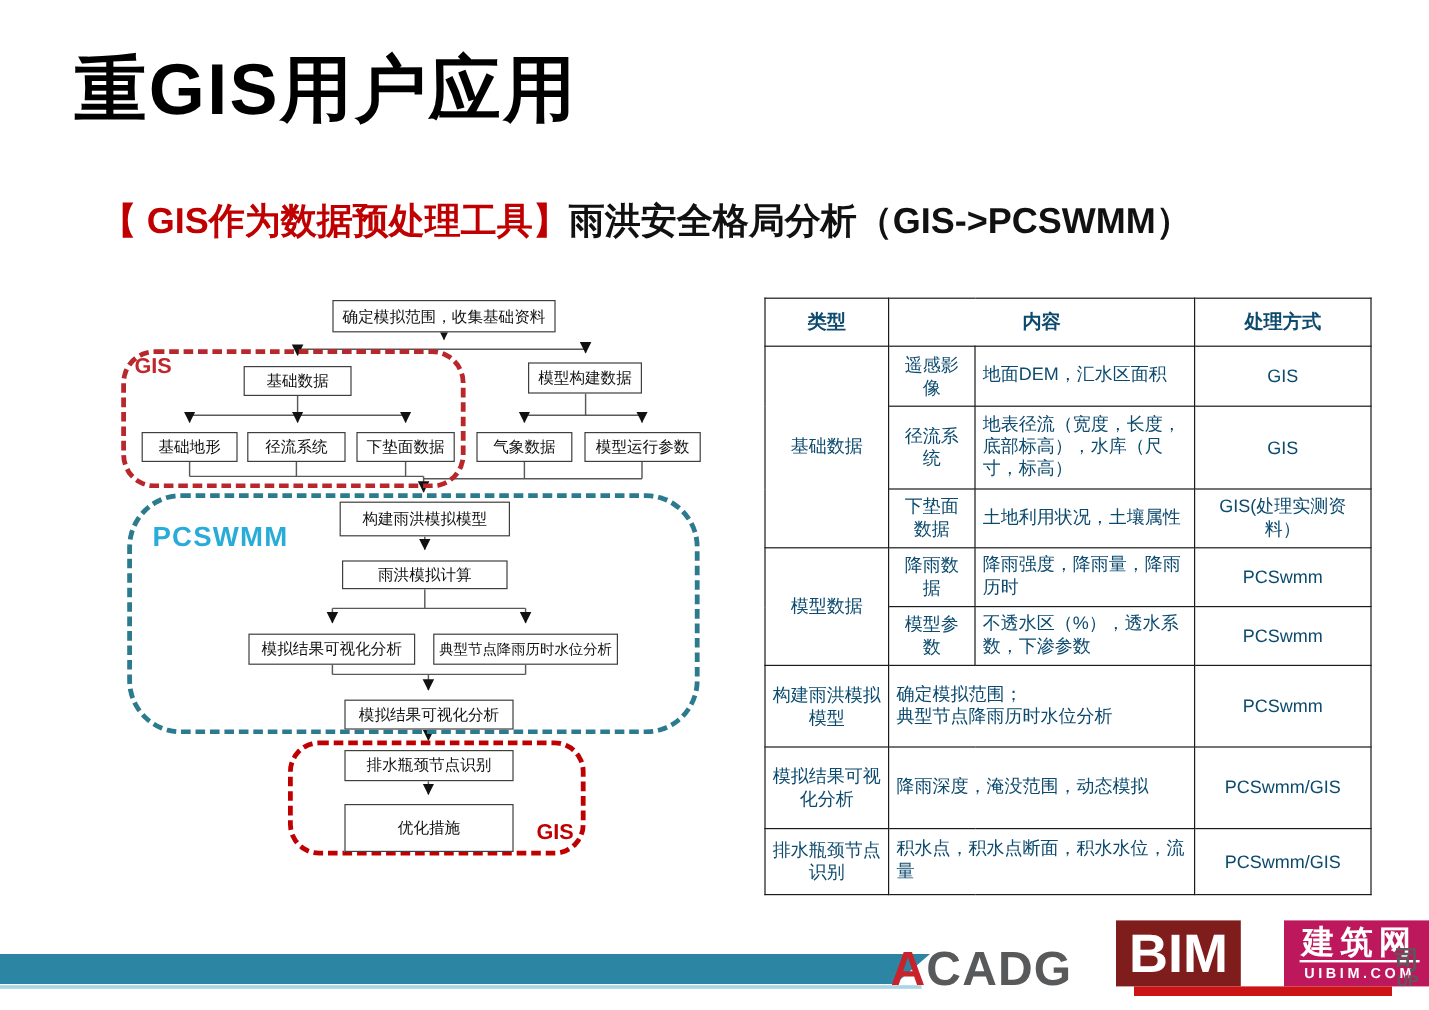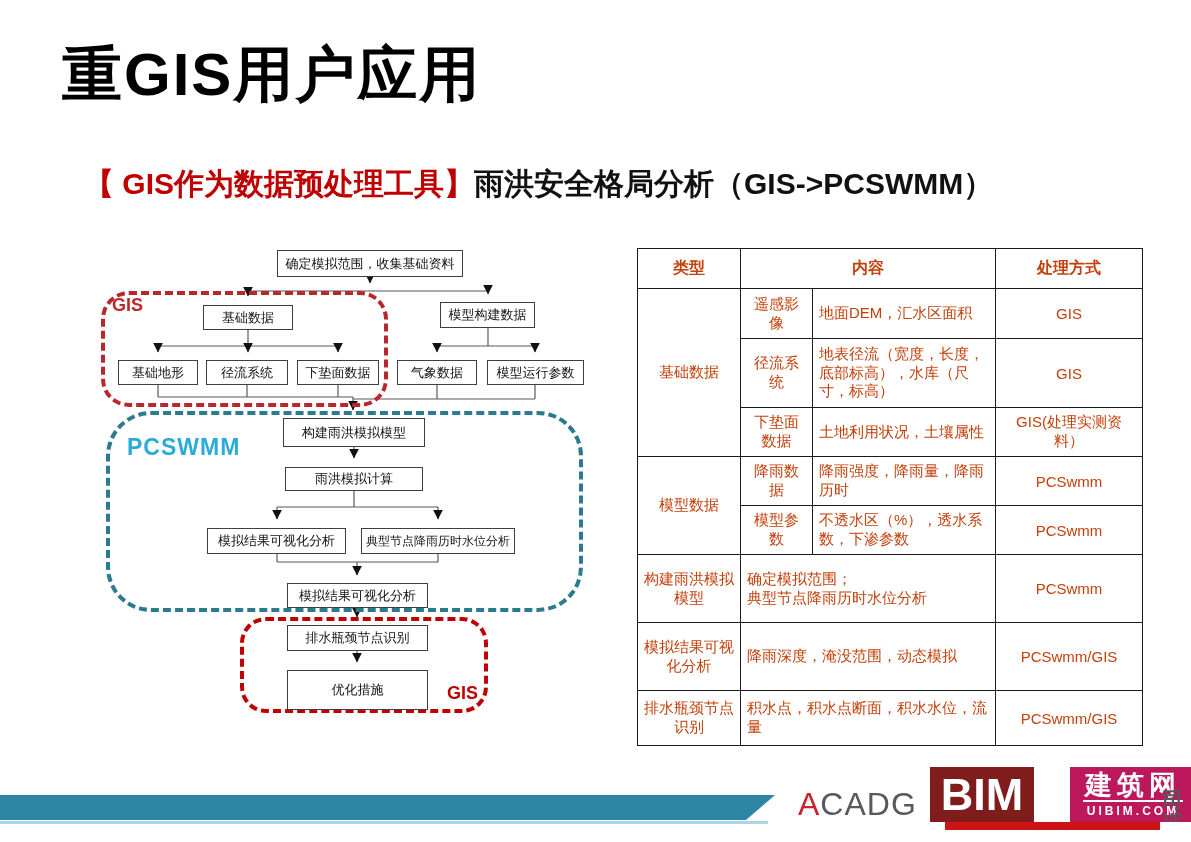--- a/index.html
+++ b/index.html
@@ -35,33 +35,33 @@
   svg.connector{position:absolute;left:0;top:0;pointer-events:none;}
   svg .ln{stroke:#595959;stroke-width:1.2;fill:none;}
 
   
   table.spec{
     position:absolute;left:637px;top:248px;border-collapse:collapse;table-layout:fixed;
     width:505px;background:#fff;
   }
   table.spec th,table.spec td{
     border:1.5px solid #1a1a1a;font-size:15px;vertical-align:middle;
-    padding:2px 6px;box-sizing:border-box;color:#c2410c;
+    padding:2px 6px;box-sizing:border-box;color:#0c4a6e;
   }
   table.spec th{font-size:16px;font-weight:800;text-align:center;height:40px;}
   td.c-type{width:103px;text-align:center;font-size:16px;padding:2px 16px;}
   td.c-sub{width:72px;text-align:center;padding:2px 9px;}
   td.c-content{width:183px;text-align:left;padding:4px 8px;white-space:pre-line;line-height:1.25;}
   td.c-proc{width:147px;text-align:center;}
 
   
   .footer-bar{left:0;top:795px;width:775px;height:25px;background:#2c86a3;
     clip-path:polygon(0 0,775px 0,746px 25px,0 25px);}
   .footer-line{left:0;top:821px;width:768px;height:3px;background:#a9d6e5;}
-  .logo{left:798px;top:786px;font-size:32px;font-weight:400;white-space:nowrap;letter-spacing:1px;}
+  .logo{left:742px;top:786px;font-size:40px;font-weight:700;white-space:nowrap;letter-spacing:1px;}
   .logo .a{color:#c8232c;}
   .logo .cadg{color:#58595b;}
   .wm-red{left:930px;top:767px;width:104px;height:55px;background:#7f1d1d;
     display:flex;align-items:center;justify-content:center;color:#fff;font-size:45px;font-weight:900;}
   .wm-dark{left:1034px;top:767px;width:126px;height:55px;background:#be185d;color:#fff;
     display:flex;flex-direction:column;align-items:center;justify-content:center;margin-left:36px;}
   .wm-site{font-size:27px;font-weight:800;letter-spacing:5px;line-height:1.1;border-bottom:2px solid #fff;padding:0 2px;}
   .wm-url{font-size:12px;letter-spacing:3px;margin-top:2px;font-weight:700;}
   .wm-strip{left:945px;top:822px;width:215px;height:8px;background:#cc1417;}
   .frag-right{left:1162px;top:786px;font-size:21px;font-weight:800;color:#58595b;}

